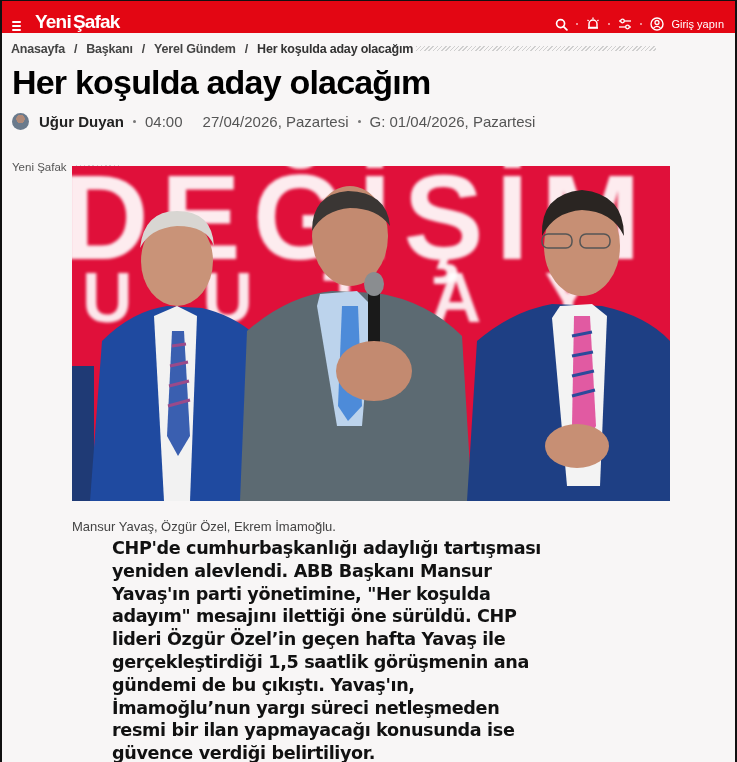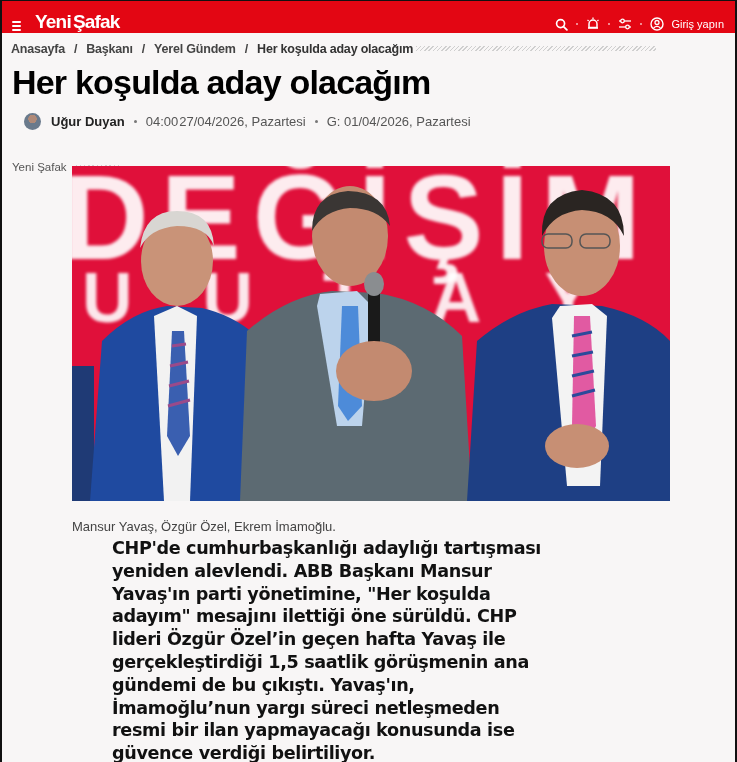--- a/index.html
+++ b/index.html
@@ -44,31 +44,31 @@
   }
   .bc-hatch { position: absolute; left: 414px; top: 46px; width: 240px; }
 
   .title {
     position: absolute; left: 10px; top: 63px;
     font-size: 34px; font-weight: bold; color: #000; letter-spacing: -0.8px;
     font-family: "Liberation Sans", sans-serif;
   }
 
   .meta {
-    position: absolute; left: 22px; top: 112px; height: 18px;
-    display: flex; align-items: center; font-size: 13px; color: #555;
+    position: absolute; left: 10px; top: 112px; height: 18px;
+    display: flex; align-items: center; font-size: 15px; color: #555;
   }
   .avatar {
     width: 17px; height: 17px; border-radius: 50%;
     background: radial-gradient(circle at 50% 35%, #b08a78 0 30%, #6a7a8c 31% 100%);
     margin-right: 10px;
   }
   .author { font-weight: bold; color: #222; cursor: pointer; }
   .mdot { width: 3px; height: 3px; background: #777; border-radius: 50%; margin: 0 9px; }
-  .meta .time { margin-right: 1px; text-align: center; }
+  .meta .time { margin-right: 20px; text-align: center; }
   .source {
     position: absolute; left: 10px; top: 133px; font-size: 11.5px; color: #555;
     display: flex; align-items: center; margin-top: 28px;
   }
   .src-hatch { width: 44px; margin-left: 9px; }
 
   .photo {
     position: absolute; left: 70px; top: 166px; width: 598px; height: 335px;
     overflow: hidden; background: #e0103a;
   }

